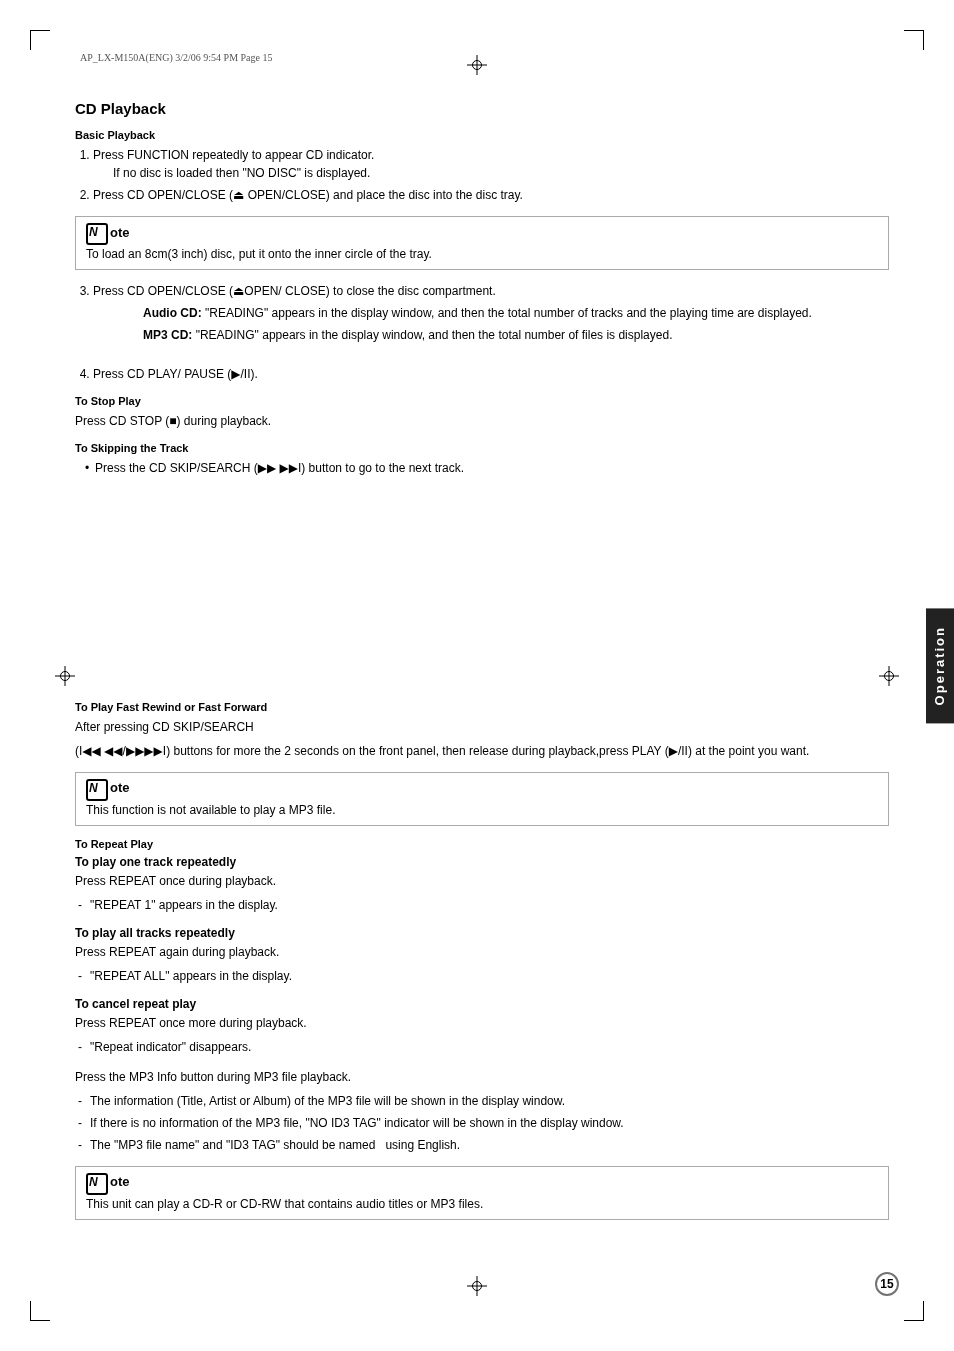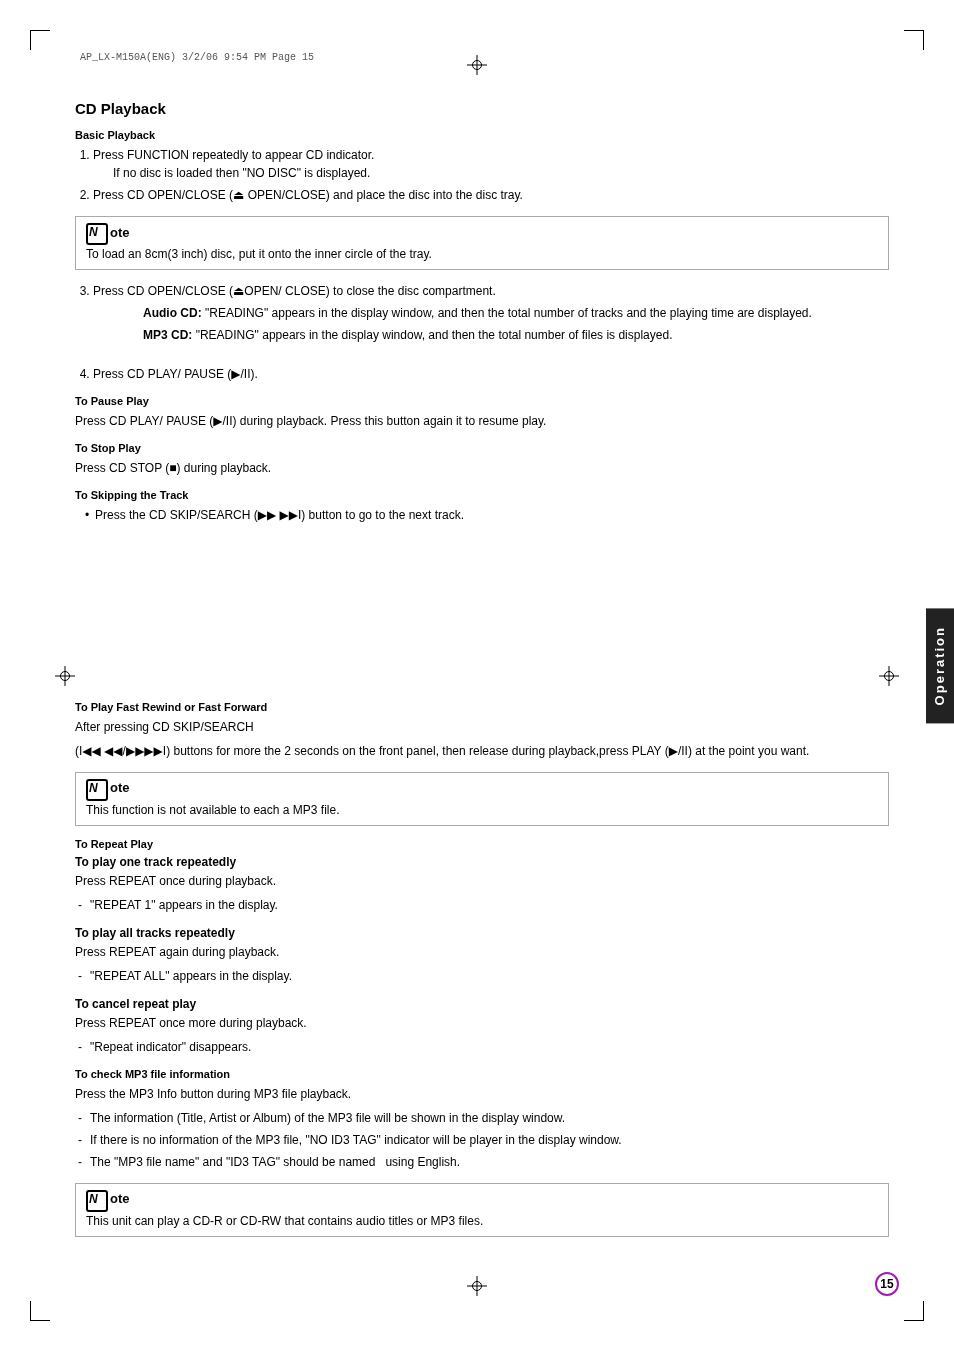--- a/index.html
+++ b/index.html
@@ -61,21 +61,21 @@
     .ch-left-center { top: 50%; left: 55px; transform: translateY(-50%); }
     .ch-right-center { top: 50%; right: 55px; transform: translateY(-50%); }
 
     
     .header-meta {
       position: absolute;
       top: 52px;
       left: 80px;
       font-size: 10px;
       color: #555;
-      font-family: Liberation Mono, monospace;
+      font-family: Liberation Serif, serif;
     }
 
     
     .side-tab {
       position: absolute;
       right: 0;
       top: 45%;
       width: 28px;
       background: #222;
       color: #fff;
@@ -89,21 +89,21 @@
       z-index: 10;
     }
 
     
     .page-number {
       position: absolute;
       bottom: 55px;
       right: 55px;
       width: 24px;
       height: 24px;
-      border: 2px solid #a21caf;
+      border: 2px solid #737373;
       border-radius: 50%;
       display: flex;
       align-items: center;
       justify-content: center;
       font-size: 12px;
       font-weight: bold;
     }
 
     
     .content-area {
@@ -345,24 +345,20 @@
               <span> "READING" appears in the display window, and then the total number of files is displayed.</span>
             </div>
           </div>
         </li>
         <li style="margin-top:21px;">
           <span>Press CD PLAY/ PAUSE (▶/II).</span>
         </li>
       </ol>
     </div>
 
-    <div class="section-spacing">
-      <div class="sub-section-title">To Pause Play</div>
-      <p>Press CD PLAY/ PAUSE (▶/II) during playback. Press this button again it to resume play.</p>
-    </div>
 
     <div class="section-spacing">
       <div class="sub-section-title">To Stop Play</div>
       <p>Press CD STOP (■) during playback.</p>
     </div>
 
     <div class="section-spacing">
       <div class="sub-section-title">To Skipping the Track</div>
       <ul>
         <li>
@@ -381,21 +377,21 @@
       <p>(I◀◀ ◀◀/▶▶▶▶I) buttons for more the 2 seconds on the front panel, then release during playback,press PLAY (▶/II) at the point you want.</p>
     </div>
 
     <div class="note-box section-spacing">
       <div class="note-header">
         <span class="note-icon">
           <span class="note-icon-letter">N</span>
         </span>
         <span>ote</span>
       </div>
-      <div class="note-content">This function is not available to each a MP3 file.</div>
+      <div class="note-content">This function is not available to play a MP3 file.</div>
     </div>
 
     <div class="section-spacing">
       <div class="sub-section-title">To Repeat Play</div>
 
       <div class="section-spacing">
         <div class="sub-sub-section-title">To play one track repeatedly</div>
         <p>Press REPEAT once during playback.</p>
         <div class="dash-item">"REPEAT 1" appears in the display.</div>
       </div>
@@ -407,25 +403,24 @@
       </div>
 
       <div class="section-spacing">
         <div class="sub-sub-section-title">To cancel repeat play</div>
         <p>Press REPEAT once more during playback.</p>
         <div class="dash-item">"Repeat  indicator" disappears.</div>
       </div>
     </div>
 
     <div class="section-spacing">
-      <div class="sub-section-title">To check MP3 file information</div>
       <p>Press the MP3 Info button during MP3 file playback.</p>
       <div>
         <div class="dash-item">The information (Title, Artist or Album) of the MP3 file will be shown in the display window.</div>
-        <div class="dash-item">If there is no information of the MP3 file, "NO ID3 TAG" indicator will be player in the display window.</div>
+        <div class="dash-item">If there is no information of the MP3 file, "NO ID3 TAG" indicator will be shown in the display window.</div>
         <div class="dash-item">The "MP3 file name" and "ID3 TAG" should be named&nbsp;&nbsp; using English.</div>
       </div>
     </div>
 
     <div class="note-box section-spacing">
       <div class="note-header">
         <span class="note-icon">
           <span class="note-icon-letter">N</span>
         </span>
         <span>ote</span>

